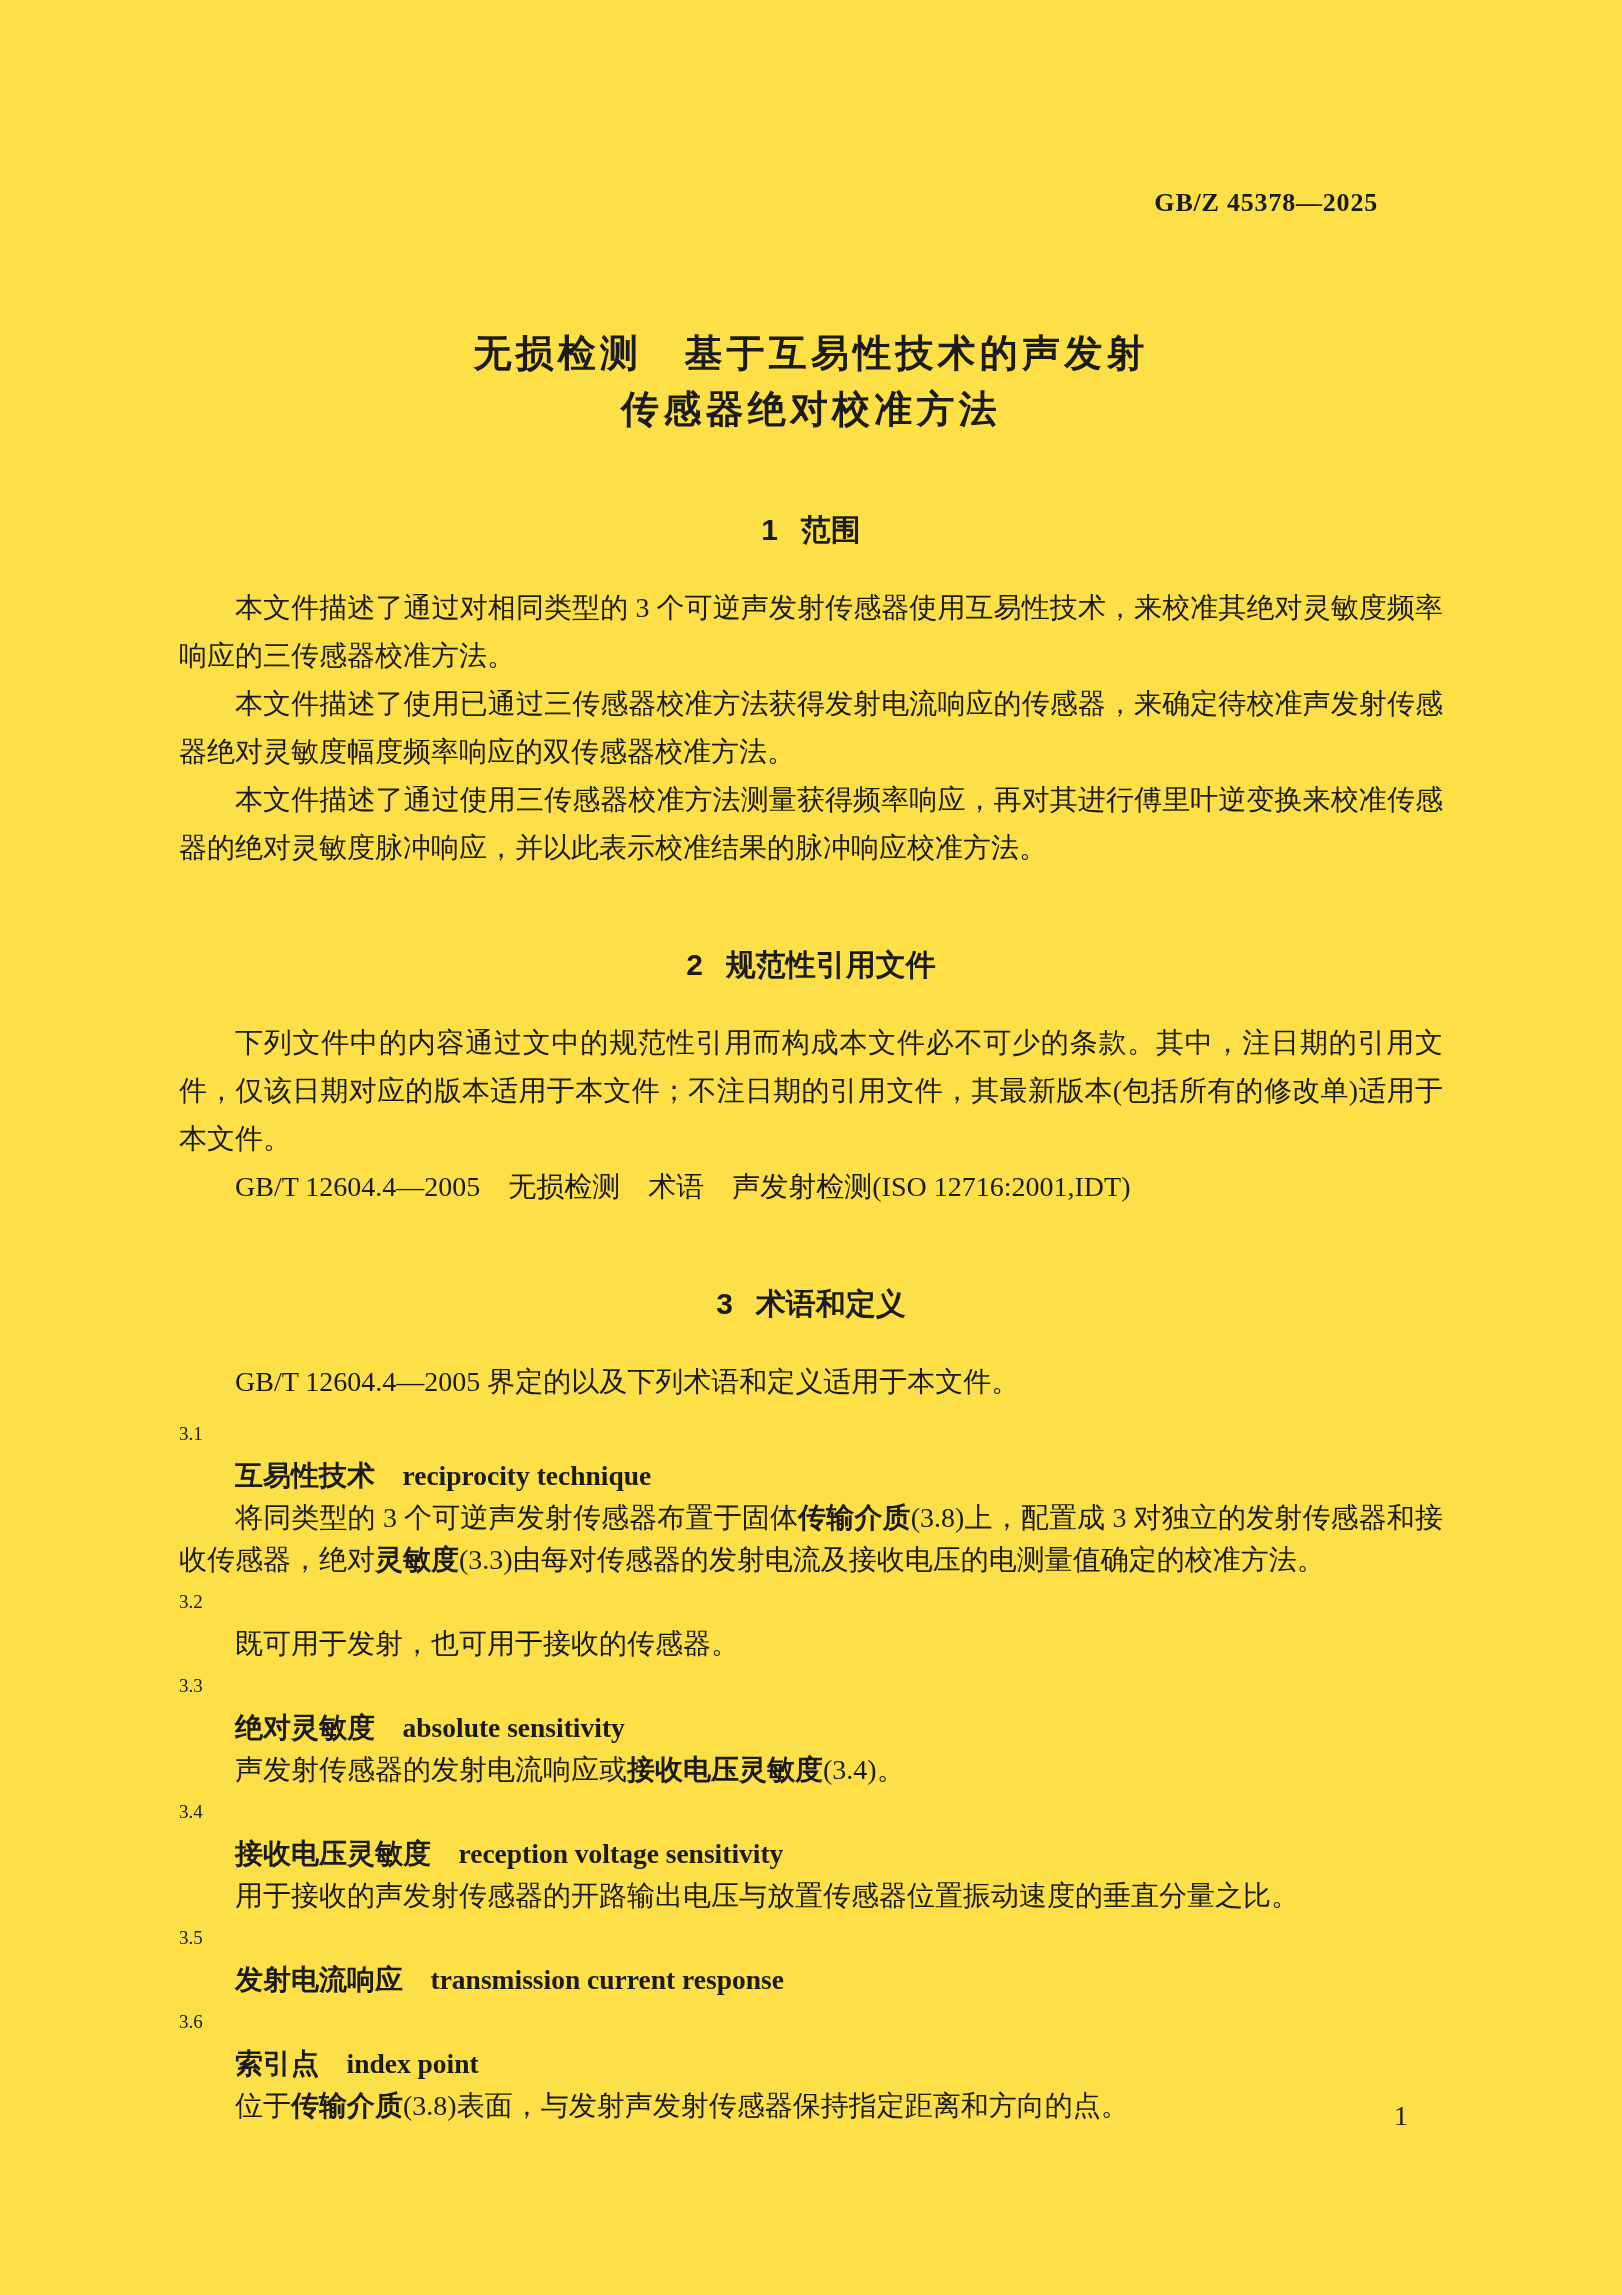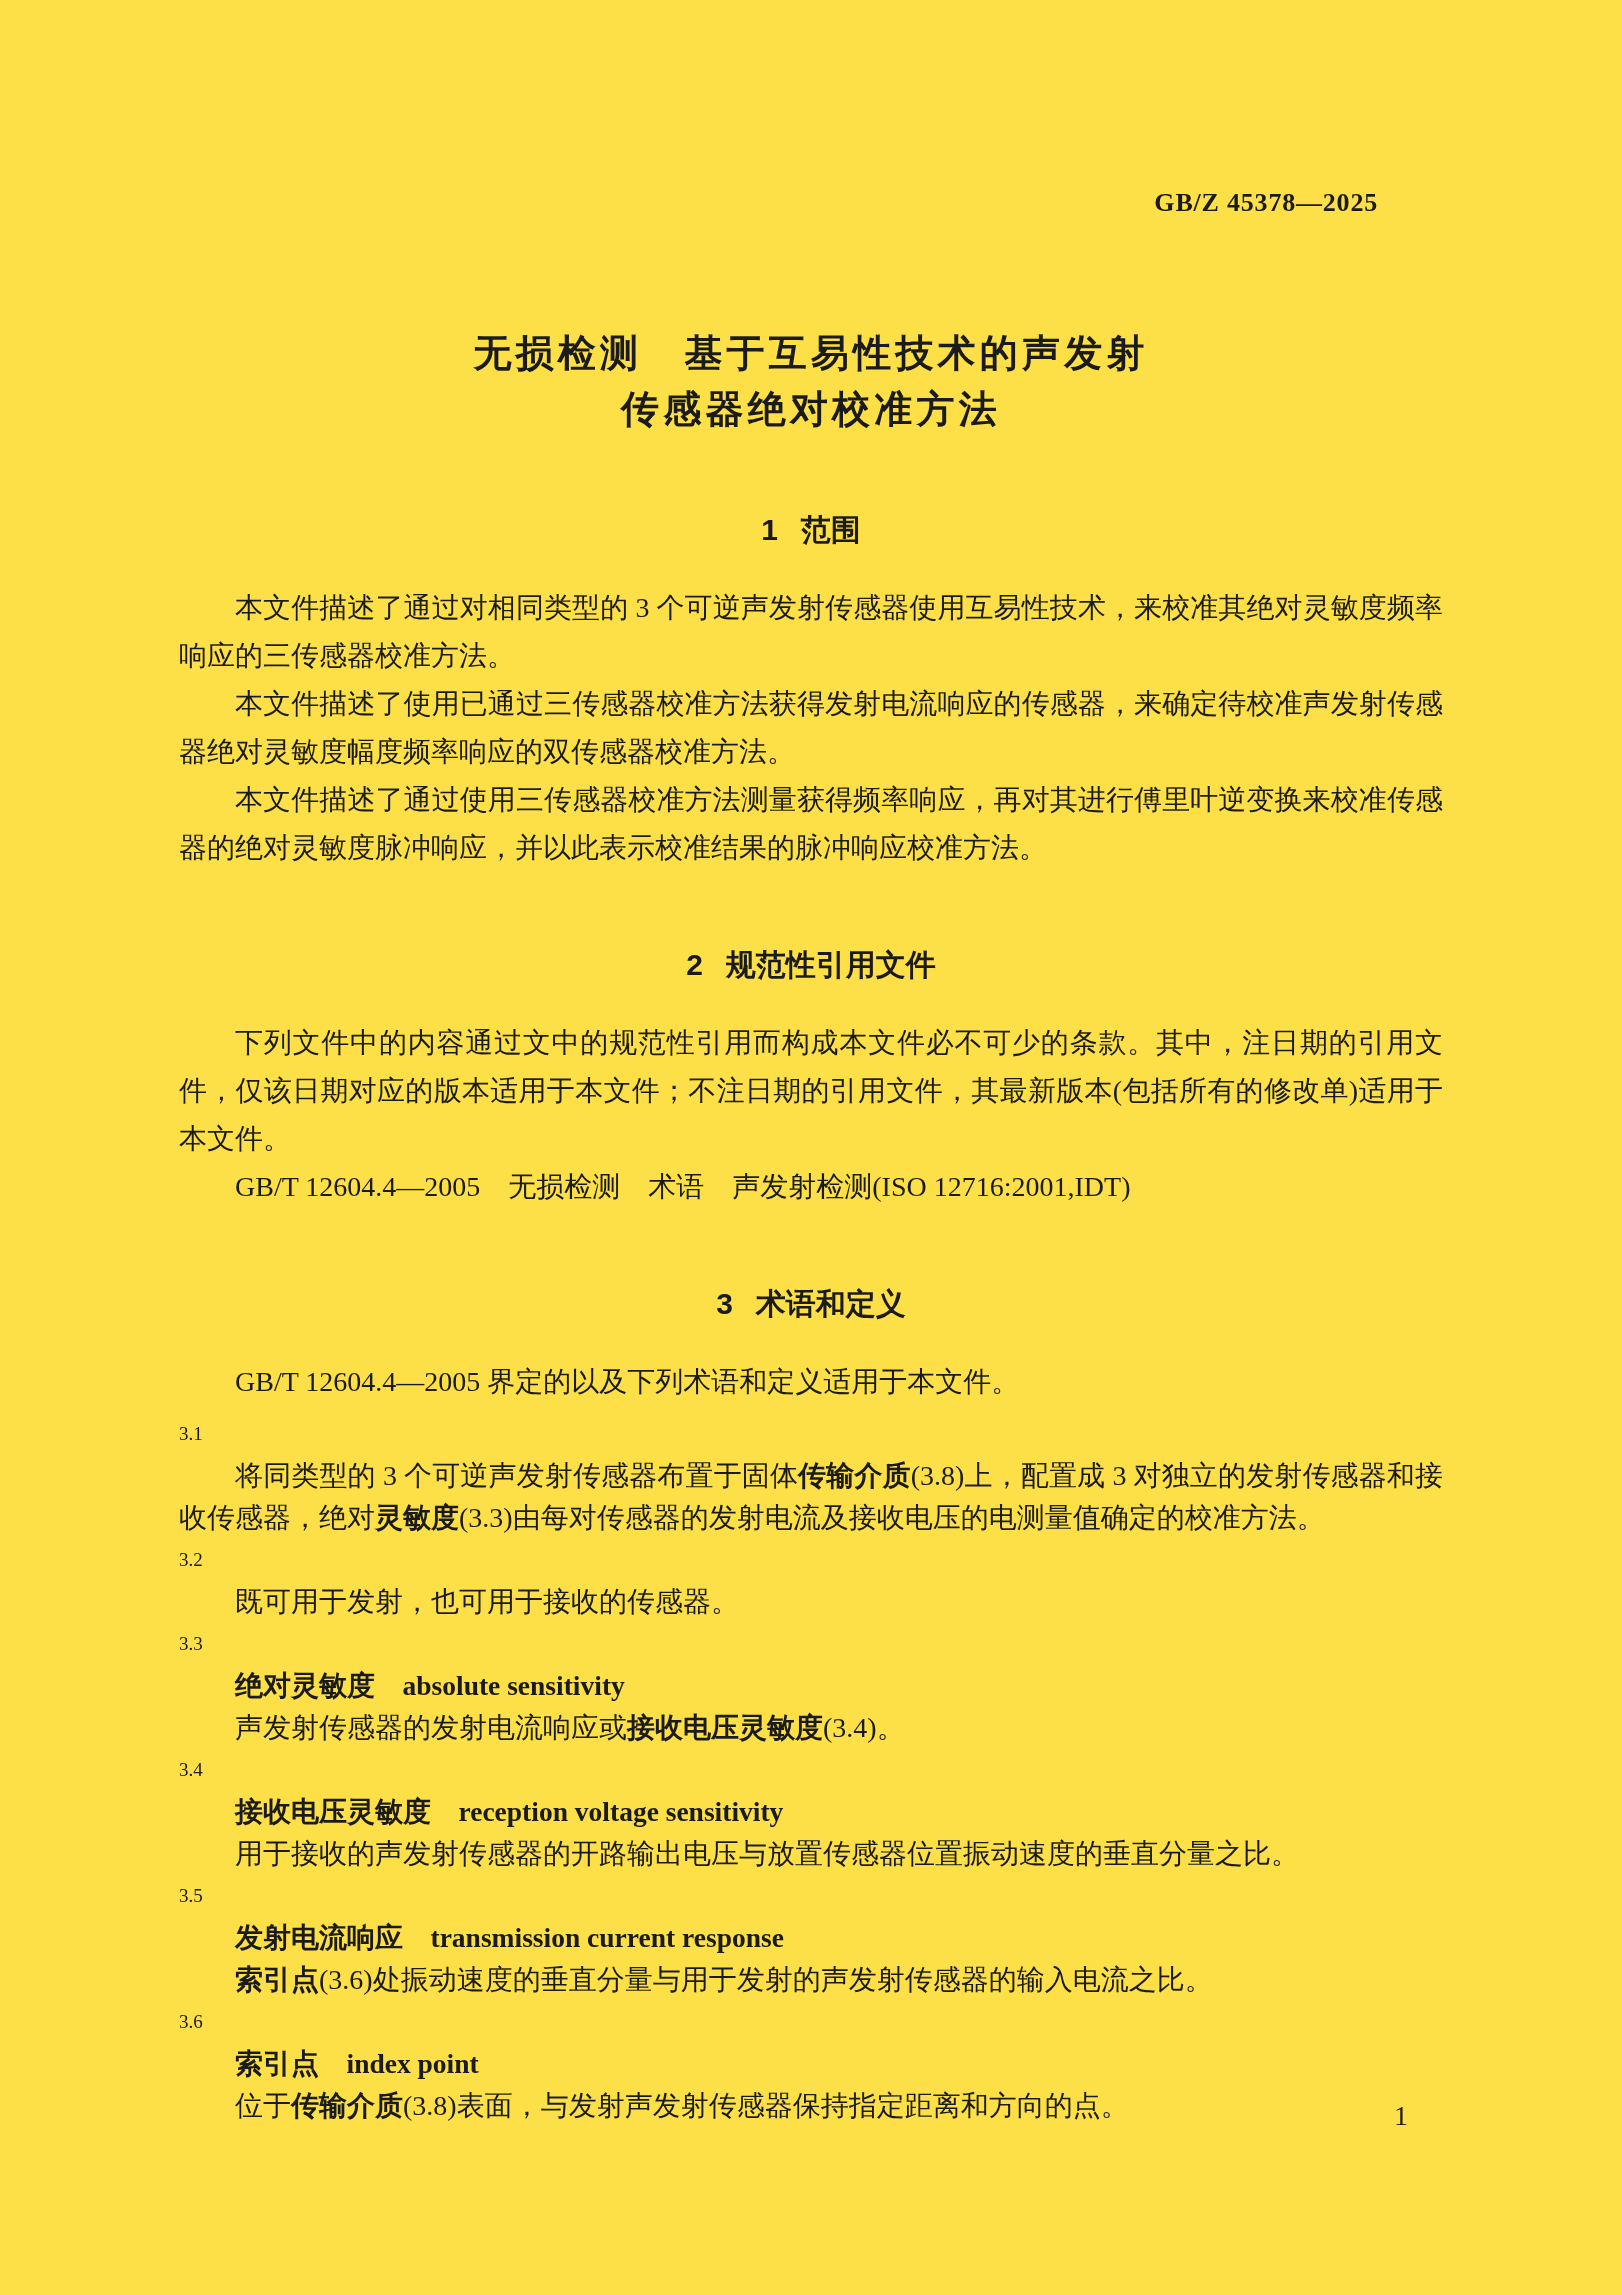--- a/index.html
+++ b/index.html
@@ -144,20 +144,23 @@
     <section>
       <div class="sec-heading">
         <span class="sec-num">3</span><span>术语和定义</span>
       </div>
       <p class="body-para s3-intro">GB/T 12604.4—2005 界定的以及下列术语和定义适用于本文件。</p>
 
       <div class="terms">
 
         <div class="term">
           <div class="term-num">3.1</div>
+          <div class="term-name">
+            <span class="cn">互易性技术</span><span class="en">reciprocity technique</span>
+          </div>
           <p class="term-def"><span>将同类型的 3 个可逆声发射传感器布置于固体</span><span class="b">传输介质</span><span>(3.8)上，配置成 3 对独立的发射传感器和接收传感器，绝对</span><span class="b">灵敏度</span><span>(3.3)由每对传感器的发射电流及接收电压的电测量值确定的校准方法。</span></p>
         </div>
 
         <div class="term">
           <div class="term-num">3.2</div>
           <p class="term-def"><span>既可用于发射，也可用于接收的传感器。</span></p>
         </div>
 
         <div class="term">
           <div class="term-num">3.3</div>
@@ -173,21 +176,20 @@
             <span class="cn">接收电压灵敏度</span><span class="en">reception voltage sensitivity</span>
           </div>
           <p class="term-def"><span>用于接收的声发射传感器的开路输出电压与放置传感器位置振动速度的垂直分量之比。</span></p>
         </div>
 
         <div class="term">
           <div class="term-num">3.5</div>
           <div class="term-name">
             <span class="cn">发射电流响应</span><span class="en">transmission current response</span>
           </div>
-          <p class="term-def"><span class="b">索引点</span><span>(3.6)处振动速度的垂直分量与用于发射的声发射传感器的输入电流之比。</span></p>
         </div>
 
         <div class="term">
           <div class="term-num">3.6</div>
           <div class="term-name">
             <span class="cn">索引点</span><span class="en">index point</span>
           </div>
           <p class="term-def"><span>位于</span><span class="b">传输介质</span><span>(3.8)表面，与发射声发射传感器保持指定距离和方向的点。</span></p>
         </div>
 

